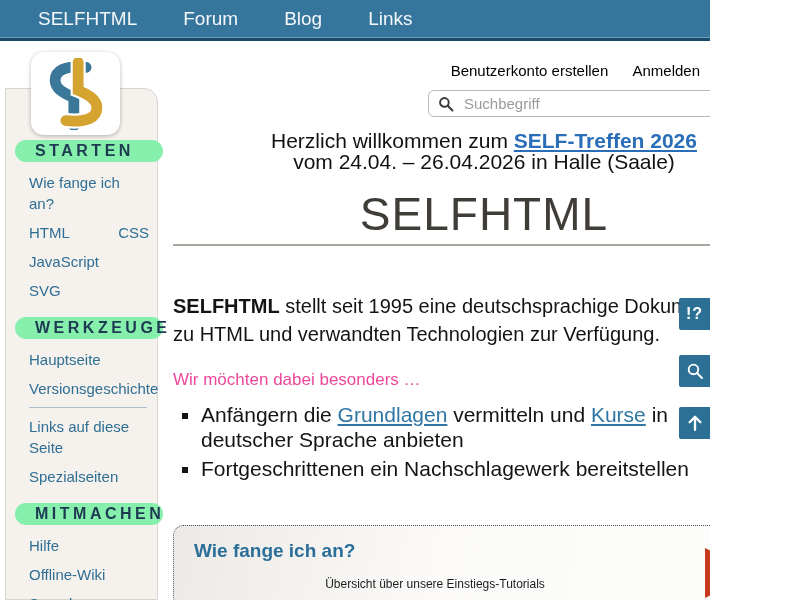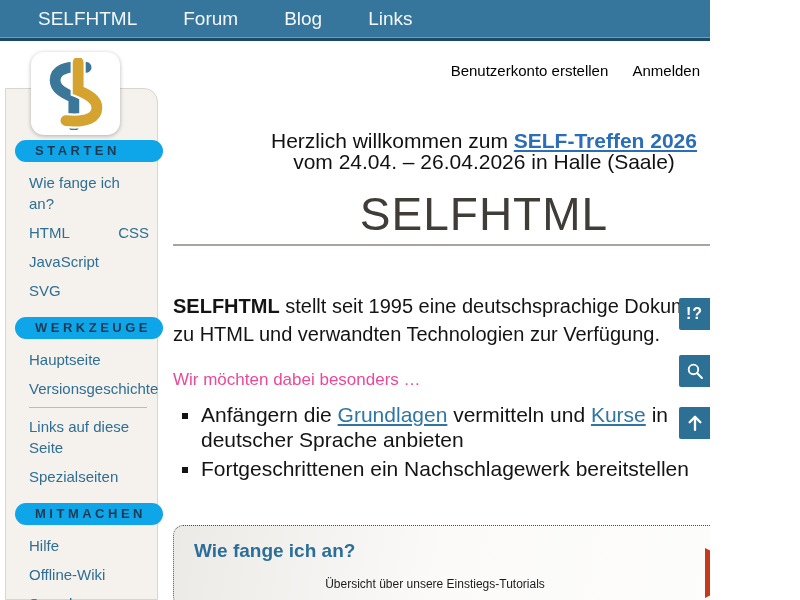--- a/index.html
+++ b/index.html
@@ -24,21 +24,21 @@
   .searchbar{position:absolute;left:428px;top:90px;width:367px;height:27px;border:1px solid #b9b9b9;
              border-radius:6px;box-sizing:border-box;display:flex;align-items:center;padding:0 9px;gap:8px;background:#fff;}
   .searchbar input{border:none;outline:none;flex:1;font-size:15px;color:#333;background:transparent;
                    font-family:"Liberation Sans","DejaVu Sans",sans-serif;}
   .searchbar input::placeholder{color:#9a9a9a;}
 
   
   .sidebar{position:absolute;left:5px;top:88px;width:153px;height:512px;background:#f5f1ec;
            border:1px solid #d9d5cf;border-top-right-radius:14px;box-sizing:border-box;
            padding:51px 8px 0 23px;z-index:4;}
-  .pill{background:#0ea5e9;color:#1e3a52;font-weight:bold;font-size:13px;letter-spacing:3.5px;
+  .pill{background:#86efac;color:#1e3a52;font-weight:bold;font-size:16px;letter-spacing:3.5px;
         border-radius:12px;height:22px;line-height:22px;margin:16px -14px 10px -14px;padding-left:20px;}
   .pill.first{margin-top:0;}
   .slink{display:block;color:#2f6f95;text-decoration:none;font-size:15px;line-height:21px;margin-bottom:8px;}
   .srow{display:flex;justify-content:space-between;margin-bottom:8px;align-items:center;}
   .srow .slink{margin-bottom:0;}
   .sdivider{border:none;border-top:1px solid #a9c0d2;margin:0 2px 8px 0;}
 
   
   .main{position:absolute;left:173px;top:130px;width:594px;}
   .welcome{text-align:center;font-size:21px;color:#111;line-height:21px;width:622px;}
@@ -85,20 +85,27 @@
       <path d="M36,87 C66,90 79,82 79,69 C79,57 67,51 53,45 L53,6" fill="none" stroke="#ffffff" stroke-width="21" stroke-linecap="round"></path>
       <path d="M36,87 C66,90 79,82 79,69 C79,57 67,51 53,45 L53,6" fill="none" stroke="#d5a32f" stroke-width="15" stroke-linecap="round"></path>
     </svg>
   </div>
 
   <div class="account">
     <a>Benutzerkonto erstellen</a>
     <a>Anmelden</a>
   </div>
 
+  <div class="searchbar">
+    <svg width="16" height="16" viewBox="0 0 20 20">
+      <circle cx="8" cy="8" r="5.4" fill="none" stroke="#3a3a3a" stroke-width="2.4"></circle>
+      <line x1="12.2" y1="12.2" x2="18" y2="18" stroke="#3a3a3a" stroke-width="2.6" stroke-linecap="round"></line>
+    </svg>
+    <input type="text" placeholder="Suchbegriff" style="">
+  </div>
 
   <aside class="sidebar">
     <div class="pill first">STARTEN</div>
     <a class="slink">Wie fange ich an?</a>
     <div class="srow">
       <a class="slink">HTML</a>
       <a class="slink">CSS</a>
     </div>
     <a class="slink">JavaScript</a>
     <a class="slink">SVG</a>

